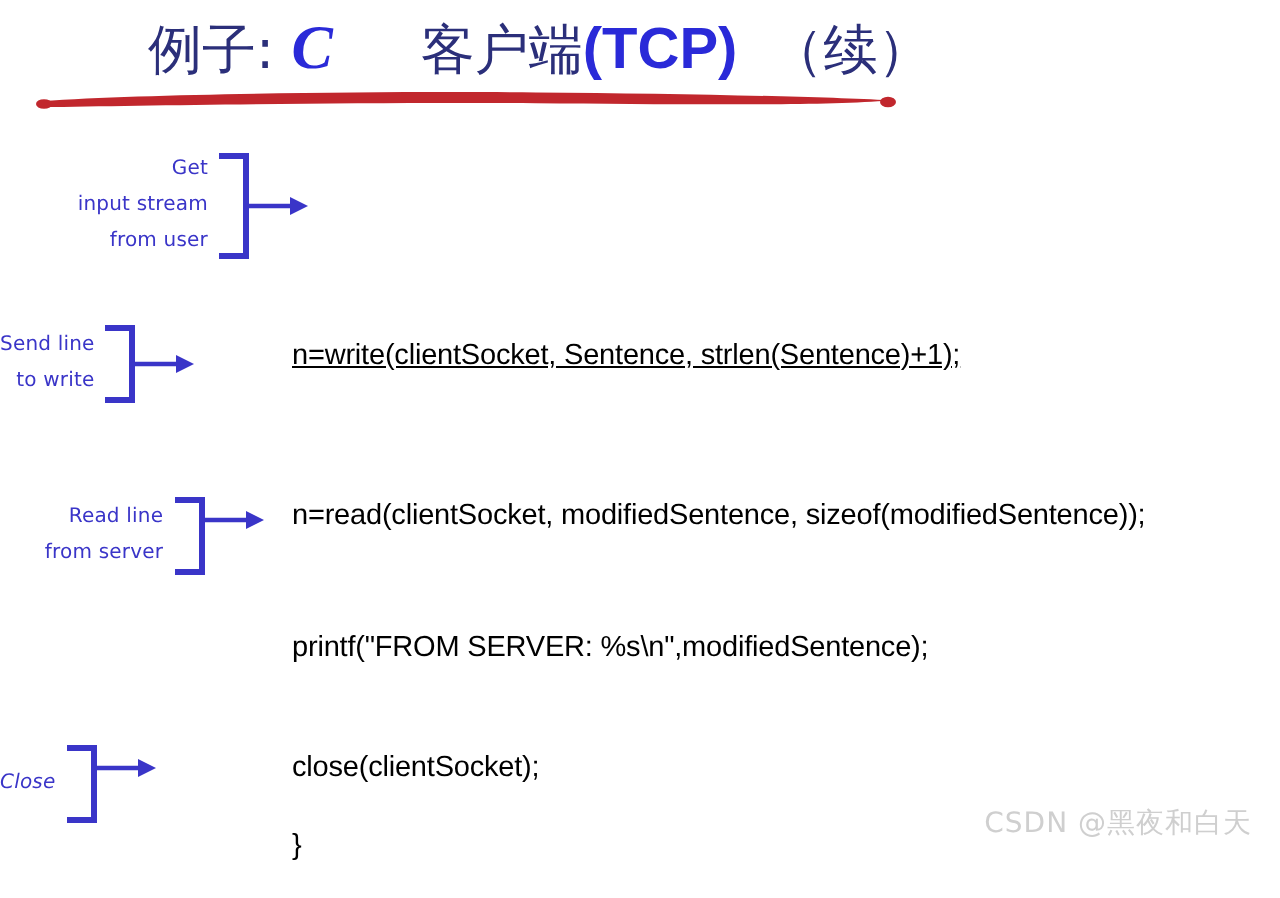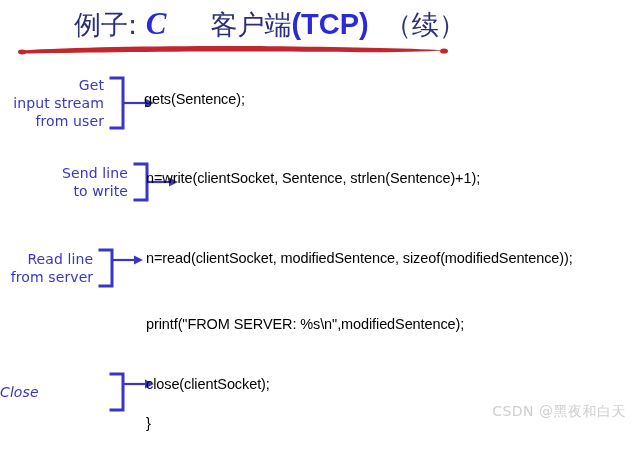--- a/index.html
+++ b/index.html
@@ -82,21 +82,21 @@
   }
 
   
   .annot {
     position: absolute;
     display: flex;
     align-items: center;
   }
   .annot-label {
     font-family: "DejaVu Sans", sans-serif;
-    font-size: 14px;
+    font-size: 10px;
     line-height: 18px;
     color: #3a35c8;
     text-align: right;
     white-space: nowrap;
     letter-spacing: 0.1px;
   }
   .annot-label.italic {
     font-style: italic;
   }
   .annot-bracket {
@@ -139,51 +139,50 @@
       <div>Get</div>
       <div>input stream</div>
       <div>from user</div>
     </div>
     <svg class="annot-bracket" width="48" height="58" viewBox="0 0 48 58">
       <path d="M4,4 H16 M16,4 V54 M4,54 H16" stroke="#3a35c8" stroke-width="3" fill="none" stroke-linecap="square"></path>
       <line x1="16" y1="29" x2="38" y2="29" stroke="#3a35c8" stroke-width="2.2"></line>
       <polygon points="38,24.5 47,29 38,33.5" fill="#3a35c8"></polygon>
     </svg>
   </div>
-  <div class="code-line" style="left:144px; top:91px;">gets(Sentence);</div>
 
-  <div class="annot" style="left:0px; top:160px; width:155px; justify-content:flex-end;margin-left:24px;">
+  <div class="annot" style="left:0px; top:160px; width:155px; ">
     <div class="annot-label">
       <div>Send line</div>
       <div>to write</div>
     </div>
     <svg class="annot-bracket" width="48" height="44" viewBox="0 0 48 44">
       <path d="M4,4 H16 M16,4 V40 M4,40 H16" stroke="#3a35c8" stroke-width="3" fill="none" stroke-linecap="square"></path>
       <line x1="16" y1="22" x2="38" y2="22" stroke="#3a35c8" stroke-width="2.2"></line>
       <polygon points="38,17.5 47,22 38,26.5" fill="#3a35c8"></polygon>
     </svg>
   </div>
-  <div class="code-line" style="left:146px; top:170px;">n=write(clientSocket, Sentence, strlen(Sentence)+1);</div>
+  <div class="code-line" style="left:146px; top:170px;text-decoration:underline;">n=write(clientSocket, Sentence, strlen(Sentence)+1);</div>
 
   <div class="annot" style="left:0px; top:246px; width:155px; justify-content:center;">
     <div class="annot-label">
       <div>Read line</div>
       <div>from server</div>
     </div>
     <svg class="annot-bracket" width="48" height="44" viewBox="0 0 48 44">
       <path d="M4,4 H16 M16,4 V40 M4,40 H16" stroke="#3a35c8" stroke-width="3" fill="none" stroke-linecap="square"></path>
       <line x1="16" y1="14" x2="38" y2="14" stroke="#3a35c8" stroke-width="2.2"></line>
       <polygon points="38,9.5 47,14 38,18.5" fill="#3a35c8"></polygon>
     </svg>
   </div>
   <div class="code-line" style="left:146px; top:250px;">n=read(clientSocket, modifiedSentence, sizeof(modifiedSentence));</div>
 
   <div class="code-line" style="left:146px; top:316px;">printf("FROM SERVER: %s\n",modifiedSentence);</div>
 
-  <div class="annot" style="left:0px; top:370px; width:155px; justify-content:space-between;">
+  <div class="annot" style="left:0px; top:370px; width:155px; justify-content:flex-start;">
     <div class="annot-label italic">
       <div>Close</div>
     </div>
     <svg class="annot-bracket" width="48" height="44" viewBox="0 0 48 44">
       <path d="M4,4 H16 M16,4 V40 M4,40 H16" stroke="#3a35c8" stroke-width="3" fill="none" stroke-linecap="square"></path>
       <line x1="16" y1="14" x2="38" y2="14" stroke="#3a35c8" stroke-width="2.2"></line>
       <polygon points="38,9.5 47,14 38,18.5" fill="#3a35c8"></polygon>
     </svg>
   </div>
   <div class="code-line" style="left:146px; top:376px;">close(clientSocket);</div>

